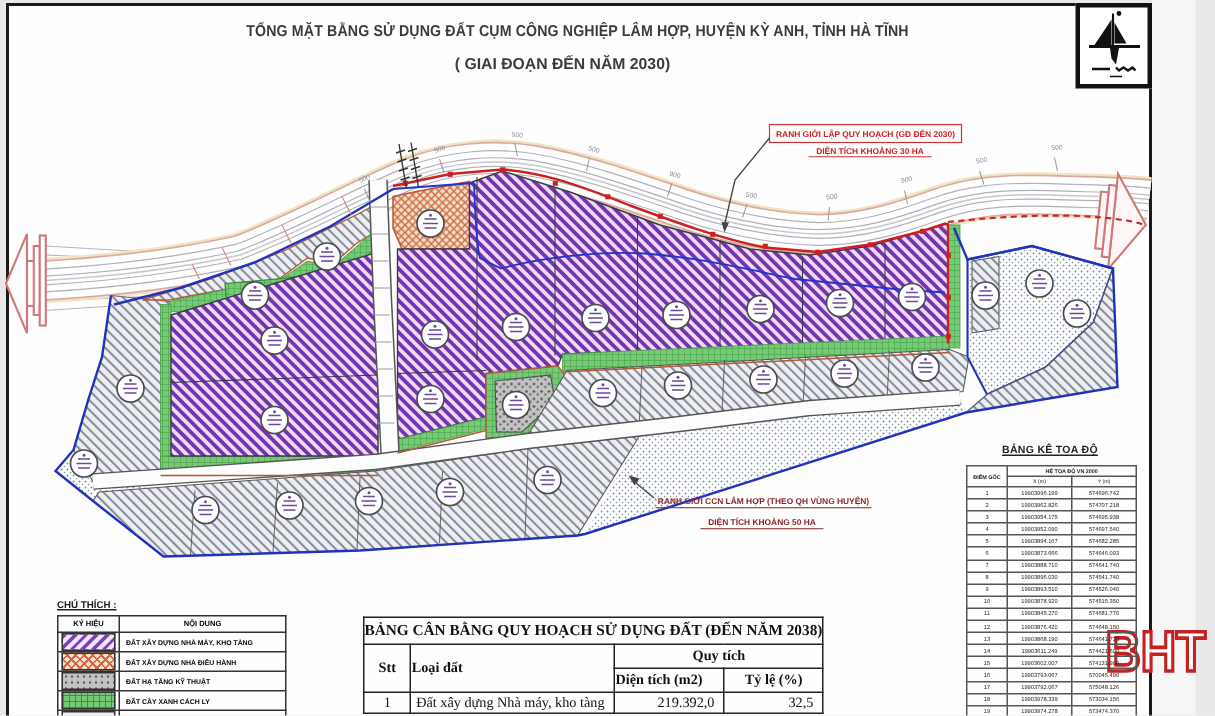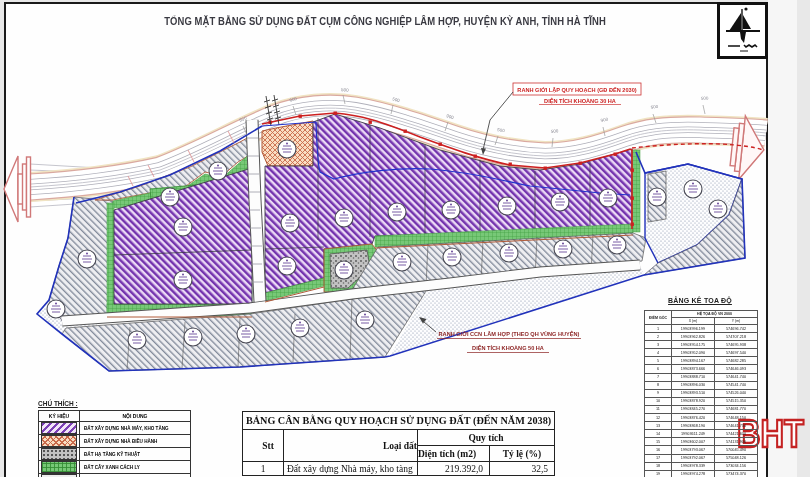--- a/index.html
+++ b/index.html
@@ -261,20 +261,21 @@
 <path d="M467,352.5 L549,352.5" stroke="#8a1f1f" stroke-width="0.7"></path>
 <path d="M436,332 L424,322" fill="none" stroke="#444" stroke-width="0.9"></path>
 <polygon points="419,317 426.5,319 423,323.5" fill="#444"></polygon>
 </g>
 
 <text x="737" y="447" font-size="38" font-weight="bold" font-family="Liberation Sans,sans-serif" fill="#ffffff" stroke="#c42222" stroke-width="2.4" textLength="67" lengthAdjust="spacingAndGlyphs">BHT</text>
 </svg>
 
 <div class="abs" style="left:65px;top:15px;width:640px;text-align:center;font-size:10.5px;font-weight:bold;color:#3a3a42;transform:scaleX(0.9);letter-spacing:0.1px;">TỔNG MẶT BẰNG SỬ DỤNG ĐẤT CỤM CÔNG NGHIỆP LÂM HỢP, HUYỆN KỲ ANH, TỈNH HÀ TĨNH</div>
 
+<div class="abs" style="left:55px;top:37px;width:640px;text-align:center;font-size:10.5px;font-weight:bold;color:#3a3a42;">( GIAI ĐOẠN ĐẾN NĂM 2030)</div>
 
 <div class="abs" style="left:717px;top:2px;width:51px;height:57px;border:3px solid #111;box-sizing:border-box;background:#fff;">
 <svg width="45" height="51" viewBox="0 0 45 51">
 <path d="M22,4 L22,30" stroke="#111" stroke-width="1.4"></path>
 <polygon points="21,8 9,26 21,26" fill="#111"></polygon>
 <polygon points="23,10 31,24 23,24" fill="#111"></polygon>
 <path d="M6,26 L40,26" stroke="#111" stroke-width="2"></path>
 <polygon points="20,27 26,27 24,38 21,34" fill="#111"></polygon>
 <circle cx="26" cy="4" r="1.6" fill="#111"></circle>
 <path d="M8,41 h12 M24,40 l2,2 3,-2 3,2 3,-2 2,2" stroke="#111" stroke-width="1.6" fill="none"></path>
@@ -324,22 +325,22 @@
       </table>
 </div>
 
 <div class="abs" style="left:242px;top:411px;font-family:'Liberation Serif',serif;color:#111;">
 <table style="border:1.4px solid #222;">
 <tbody>
           <tr>
             <td colspan="4" style="border:1px solid #222;width:300px;height:17px;text-align:center;font-size:10.2px;font-weight:bold;white-space:nowrap;">BẢNG CÂN BẰNG QUY HOẠCH SỬ DỤNG ĐẤT (ĐẾN NĂM 2038)</td>
           </tr>
 <tr style="height:16px;">
-            <td rowspan="2" style="border:1px solid #222;width:30px;text-align:center;font-size:9.5px;font-weight:bold;padding-left:10px;">Stt</td>
-            <td rowspan="2" style="border:1px solid #222;width:133px;text-align:right;font-size:9.5px;font-weight:bold;">Loại đất</td>
+            <td rowspan="2" style="border:1px solid #222;width:30px;text-align:center;font-size:9.5px;font-weight:bold;">Stt</td>
+            <td rowspan="2" style="border:1px solid #222;width:133px;text-align:left;font-size:9.5px;font-weight:bold;">Loại đất</td>
             <td colspan="2" style="border:1px solid #222;text-align:center;font-size:9.5px;font-weight:bold;">Quy tích</td>
           </tr>
 <tr style="height:16px;">
             <td style="border:1px solid #222;width:71px;text-align:left;font-size:9.5px;font-weight:bold;">Diện tích (m2)</td>
             <td style="border:1px solid #222;width:64px;text-align:center;font-size:9.5px;font-weight:bold;">Tỷ lệ (%)</td>
           </tr>
 <tr style="height:14px;">
             <td style="border:1px solid #222;text-align:center;font-size:9.5px;">1</td>
             <td style="border:1px solid #222;font-size:9.5px;padding-left:3px;">Đất xây dựng Nhà máy, kho tàng</td>
             <td style="border:1px solid #222;text-align:right;font-size:9.5px;padding-right:6px;">219.392,0</td>

